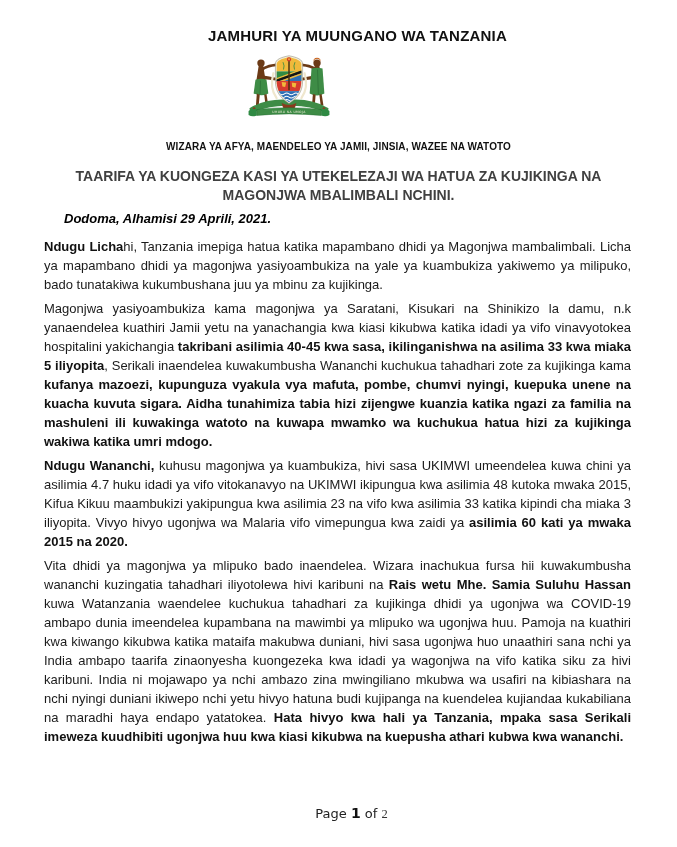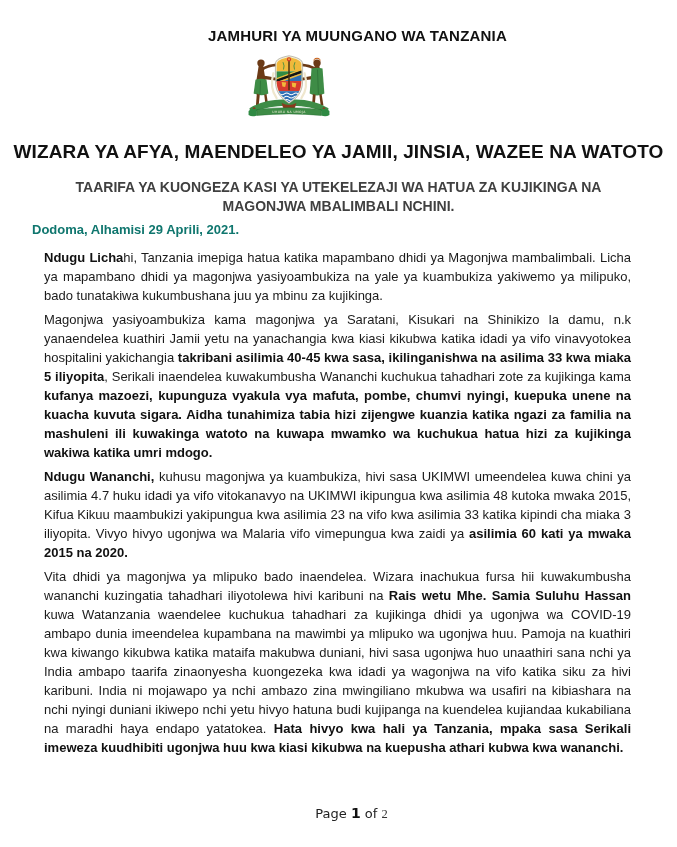--- a/index.html
+++ b/index.html
@@ -20,36 +20,37 @@
     padding-left:38px;
   }
   .emblem-wrap{
     margin-top:9px;
     display:flex;justify-content:center;
   }
   .emblem-offset{margin-right:100px;}
   .ministry-title{
     margin-top:16px;
     text-align:center;
-    font-size:19px;font-weight:bold;
+    font-size:10px;font-weight:bold;
     letter-spacing:.1px;
     color:#111;
   }
   .doc-title{
     margin:15px auto 0 auto;
     max-width:560px;
     text-align:center;
     font-size:14px;font-weight:bold;
     line-height:1.35;
     color:#404040;
   }
   .dateline{
-    margin:6px 0 0 32px;
+    margin:6px 0 0 64px;
     font-size:13px;font-weight:bold;
-    color:#0f766e;
+    color:#000000;
+    font-style:italic;
   }
   .body-text{
     margin:11px 46px 0 44px;
     font-size:13px;
     line-height:19px;
     text-align:justify;
   }
   .body-text p{margin:0 0 5px 0;}
   .body-text b{color:#111;}
   .footer{

